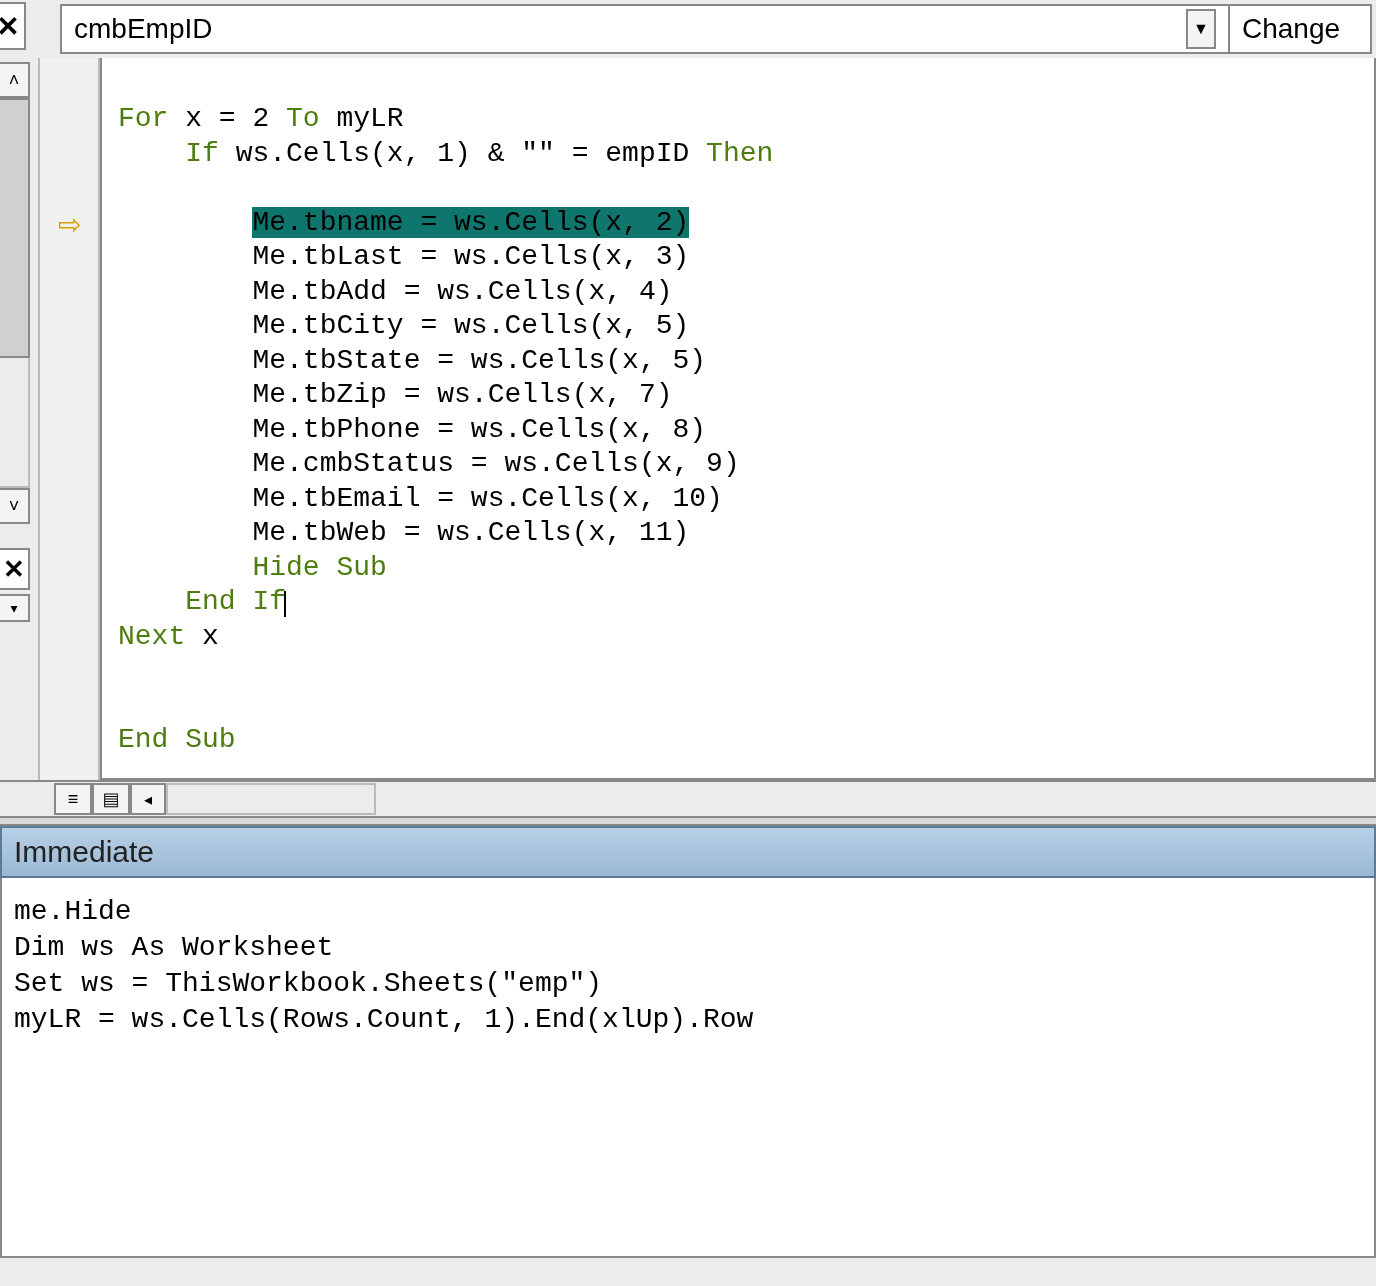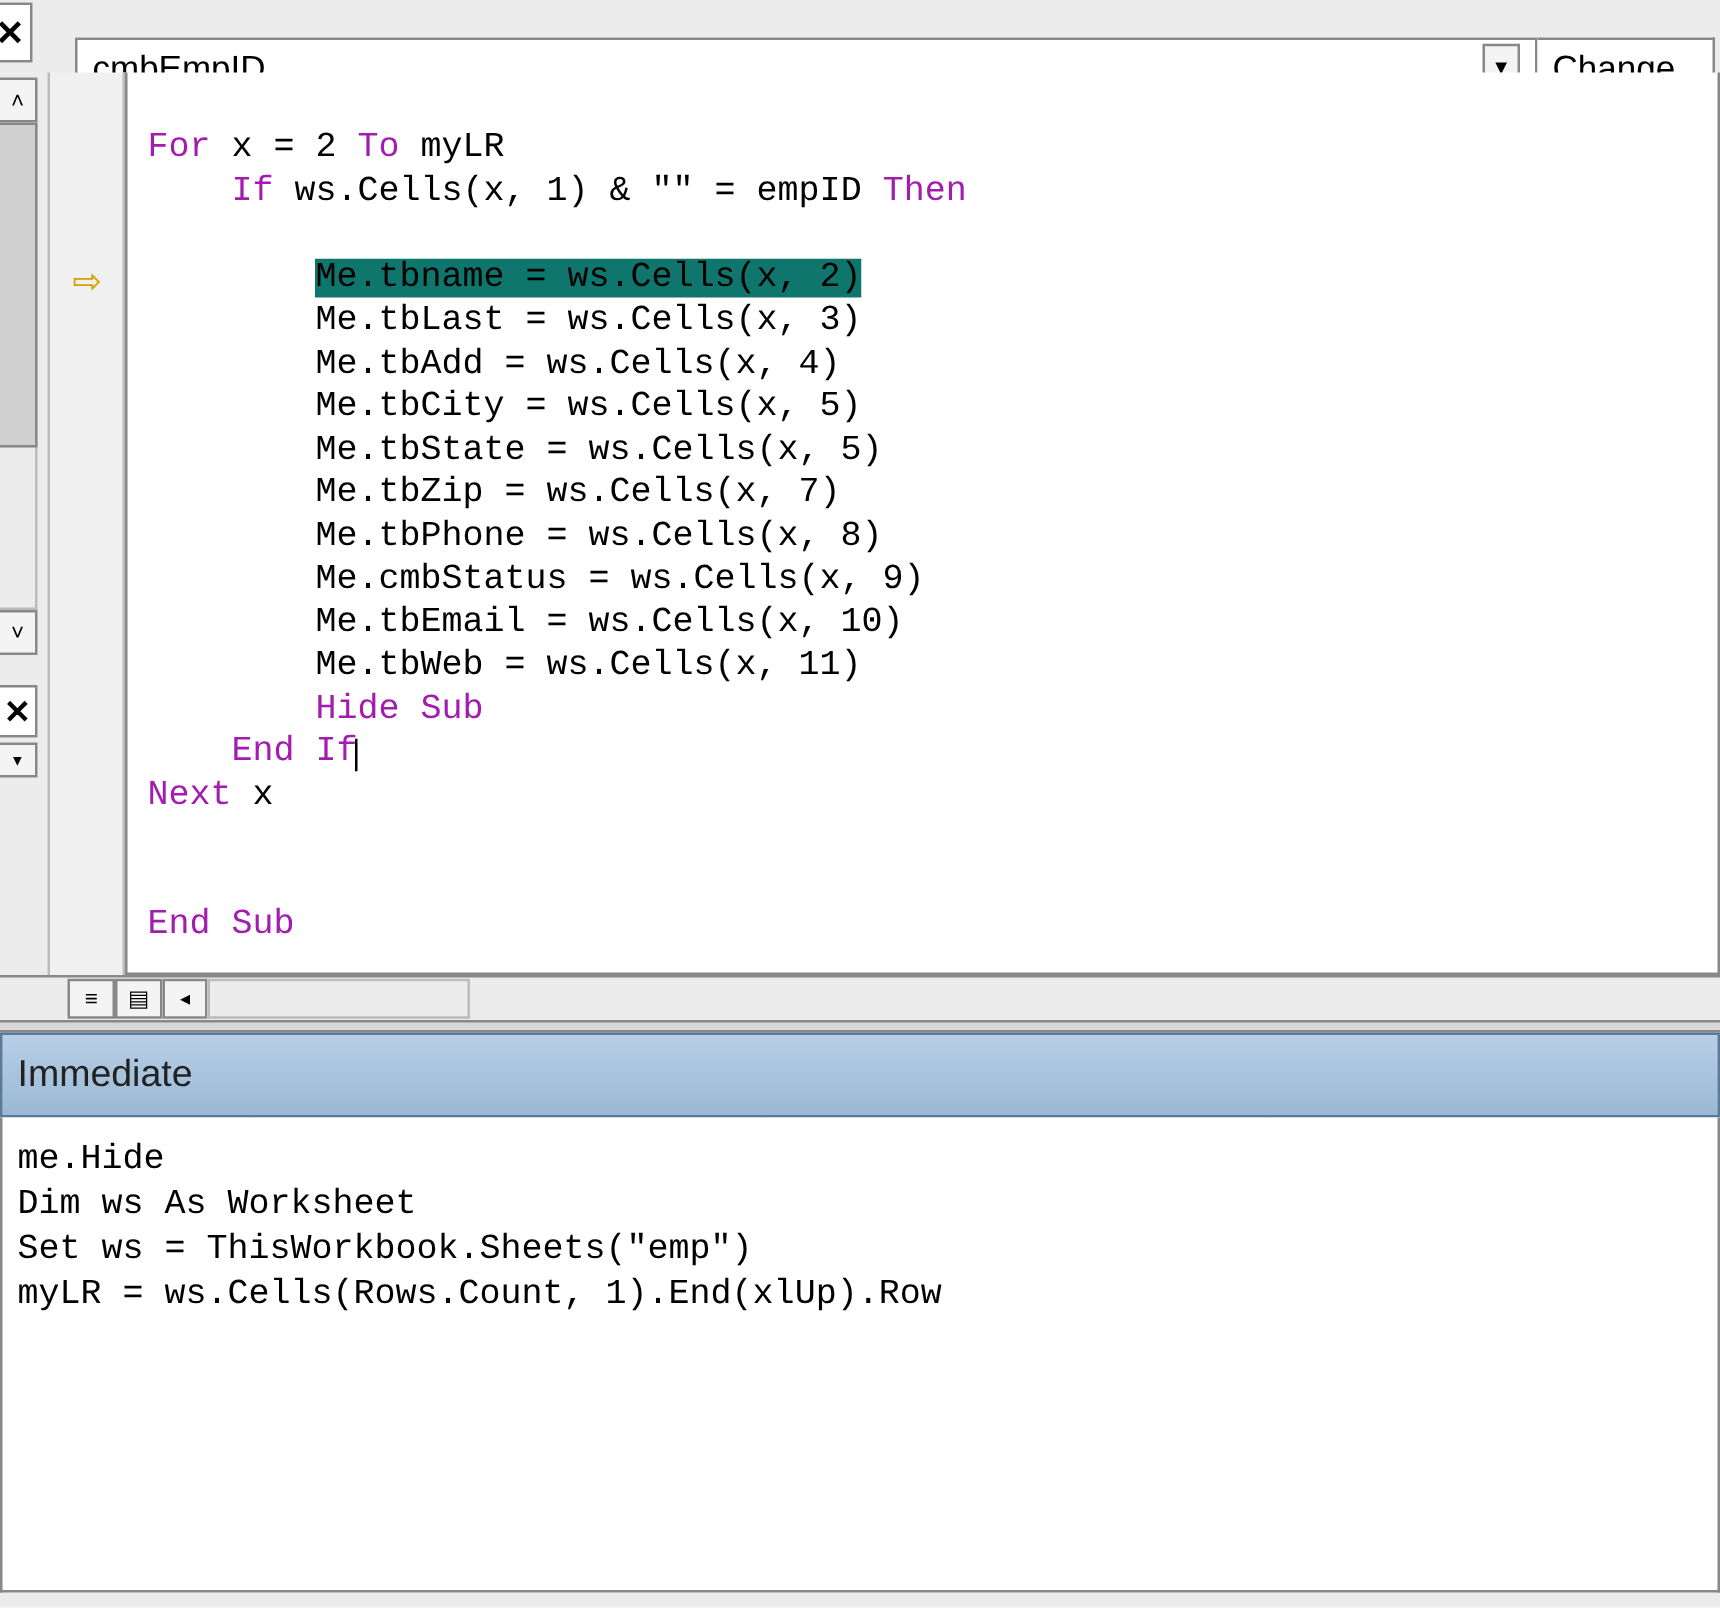--- a/index.html
+++ b/index.html
@@ -28,21 +28,20 @@
   font-size: 28px;
   font-weight: bold;
   cursor: pointer;
   margin-left: -14px;
   margin-top: -2px;
 }
 .combo-container {
   flex: 1;
   display: flex;
   margin-left: 30px;
-  margin-top: 26px;
 }
 .combo-box {
   flex: 1;
   height: 50px;
   background: #fff;
   border: 2px solid #888;
   display: flex;
   align-items: center;
   padding: 0 12px;
   font-size: 28px;
@@ -156,21 +155,21 @@
   border: 2px solid #888;
   border-top: none;
   padding: 44px 16px 8px 16px;
   font-family: 'Courier New', monospace;
   font-size: 28px;
   line-height: 34.5px;
   white-space: pre;
   overflow: hidden;
   position: relative;
 }
-.kw { color: #a21caf; }
+.kw { color: #4d7c0f; }
 .hl { background: #0f766e; }
 .bottom-view-btns {
   display: flex;
   height: 36px;
   background: #ececec;
   border-top: 2px solid #888;
   align-items: center;
   padding-left: 54px;
 }
 .view-btn {
@@ -200,21 +199,21 @@
   border: 2px solid #bbb;
 }
 .splitter {
   height: 10px;
   background: #d8d8d8;
   border-top: 2px solid #888;
   border-bottom: 2px solid #888;
   cursor: ns-resize;
 }
 .immediate-header {
-  height: 68px;
+  height: 52px;
   background: #a9c4e0;
   background: linear-gradient(#b8cfe6, #9ab8d4);
   border: 2px solid #5a7a9a;
   display: flex;
   align-items: center;
   padding: 0 12px;
   font-size: 30px;
   color: #222;
 }
 .immediate-body {

